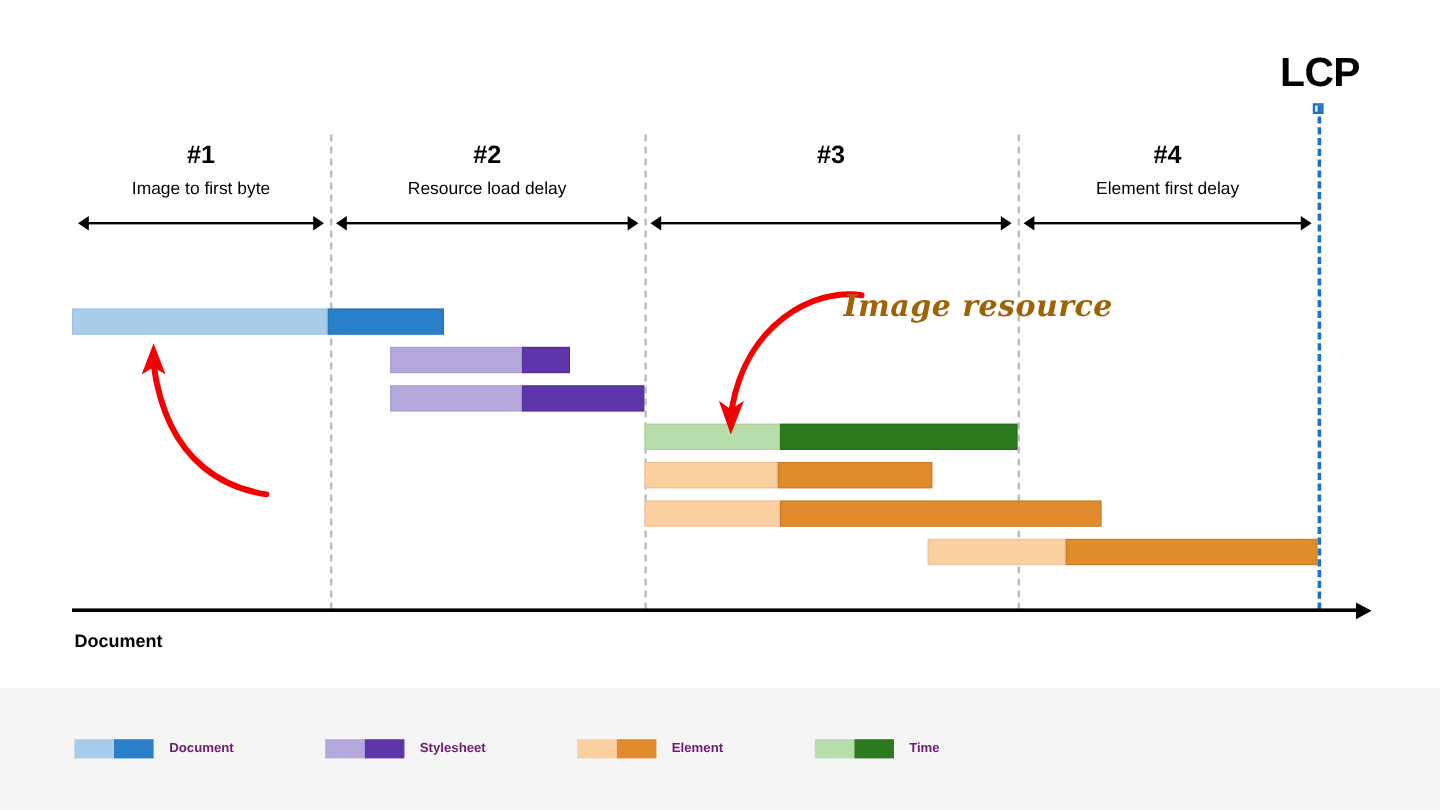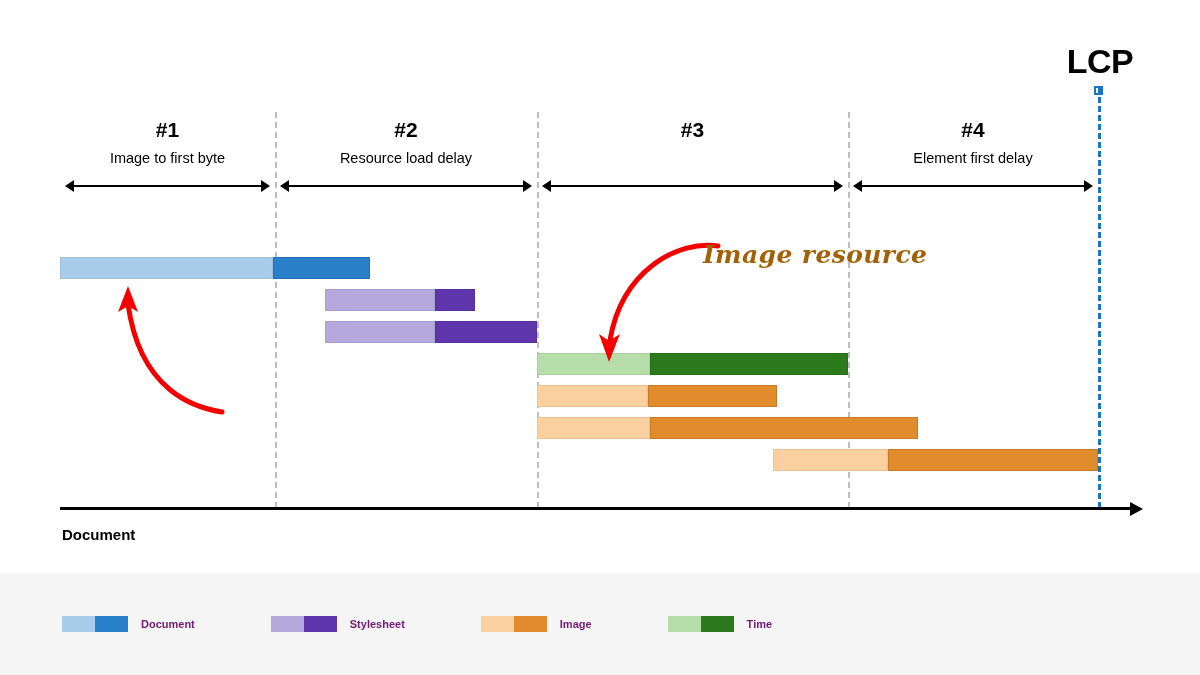--- a/index.html
+++ b/index.html
@@ -311,21 +311,21 @@
             <div class="half" style="background: rgb(180, 168, 221);"></div>
             <div class="half" style="background: rgb(95, 53, 172);"></div>
           </div>
           <div class="legend-label">Stylesheet</div>
         </div>
         <div class="legend-item">
           <div class="legend-swatch">
             <div class="half" style="background: rgb(250, 208, 160);"></div>
             <div class="half" style="background: rgb(224, 139, 44);"></div>
           </div>
-          <div class="legend-label">Image</div>
+          <div class="legend-label">Element</div>
         </div>
         <div class="legend-item">
           <div class="legend-swatch">
             <div class="half" style="background: rgb(183, 221, 171);"></div>
             <div class="half" style="background: rgb(44, 122, 30);"></div>
           </div>
           <div class="legend-label">Time</div>
         </div>
       </div>
   </div>

